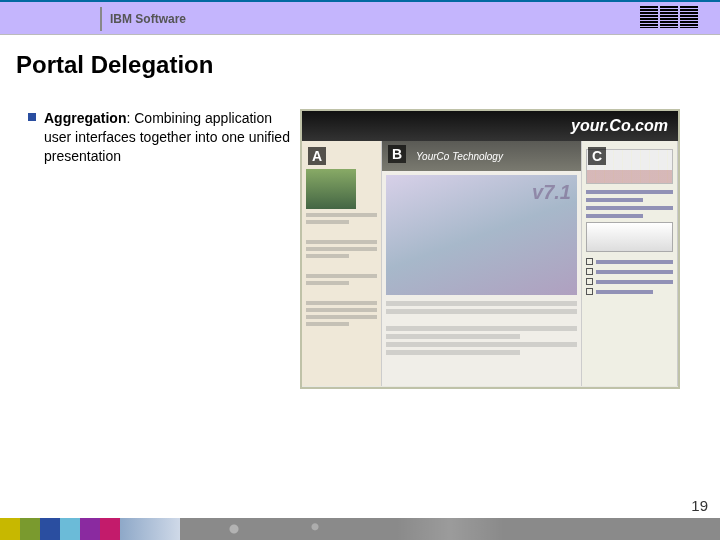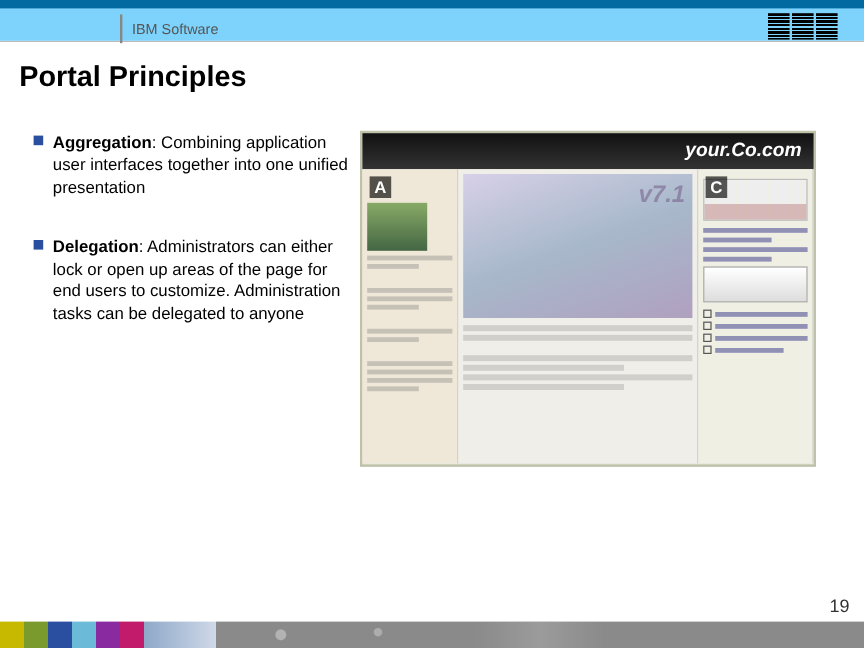--- a/index.html
+++ b/index.html
@@ -8,23 +8,24 @@
     padding: 0;
     width: 720px;
     height: 540px;
     font-family: Arial, Helvetica, sans-serif;
     background: #fff;
     position: relative;
     overflow: hidden;
   }
   .header {
     height: 34px;
-    background: #7dd3fc;
-    position: relative;
-    border-top: 7px solid #0369a1;
+    background: #c4b5fd;
+    position: relative;
+    border-top: 2px solid #0369a1;
+    font-weight: bold;
   }
   .header-divider {
     position: absolute;
     left: 100px;
     top: 5px;
     width: 2px;
     height: 24px;
     background: #888;
   }
   .header-label {
@@ -216,31 +217,27 @@
   <div class="header-logo">
     <div class="ibm-bars">
       <div class="ibm-letter"></div>
       <div class="ibm-letter"></div>
       <div class="ibm-letter"></div>
     </div>
   </div>
 </div>
 <div class="divider-line"></div>
 
-<div class="title">Portal Principles</div>
+<div class="title">Portal Delegation</div>
 
 <div class="content">
   <div class="bullets">
     <div class="bullet">
       <div class="square"></div>
       <div class="bullet-text"><b>Aggregation</b><span>:  Combining application user interfaces together into one unified presentation</span></div>
-    </div>
-    <div class="bullet">
-      <div class="square"></div>
-      <div class="bullet-text"><b>Delegation</b><span>:  Administrators can either lock or open up areas of the page for end users to customize.  Administration tasks can be delegated to anyone</span></div>
     </div>
   </div>
 
   <div class="mock">
     <div class="mock-top">
       <span>your.Co.com</span>
     </div>
     <div class="mock-body">
       <div class="mock-col mc-a">
         <div class="tag">A</div>
@@ -255,20 +252,23 @@
         <div style="height:10px"></div>
         <div class="aline"></div>
           <div class="aline s"></div>
         <div style="height:10px"></div>
         <div class="aline"></div>
           <div class="aline"></div>
           <div class="aline"></div>
           <div class="aline s"></div>
       </div>
       <div class="mock-col mc-b">
+        <div class="bhead">
+          <span>YourCo Technology</span>
+        </div>
         <div class="tag" style="top:4px">B</div>
         <div class="bimg"></div>
         <div class="btxt"></div>
           <div class="btxt"></div>
         <div style="height:6px"></div>
         <div class="btxt"></div>
           <div class="btxt short"></div>
         <div class="btxt"></div>
           <div class="btxt short"></div>
       </div>

